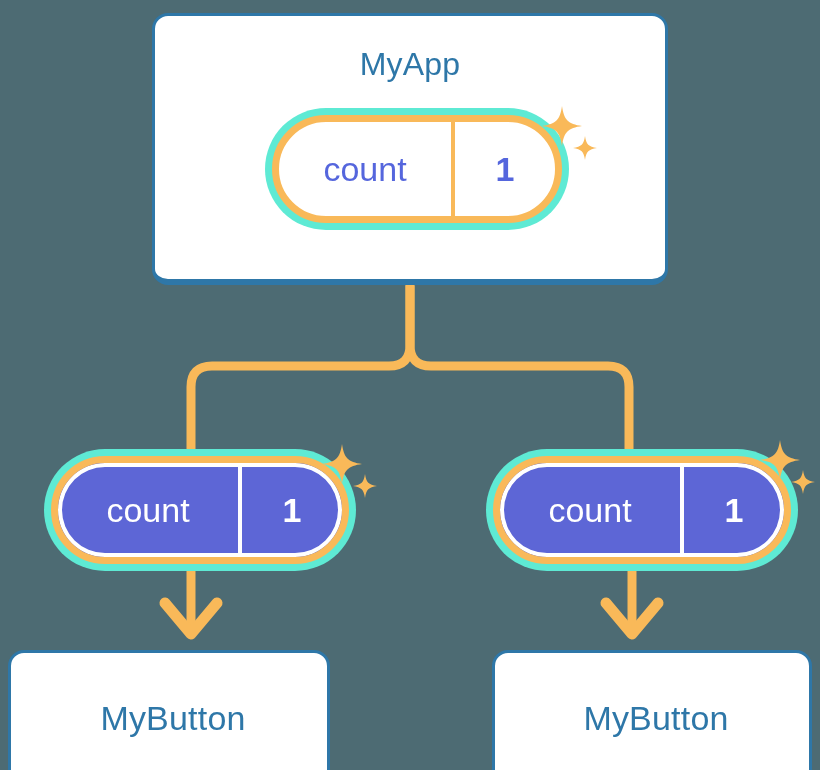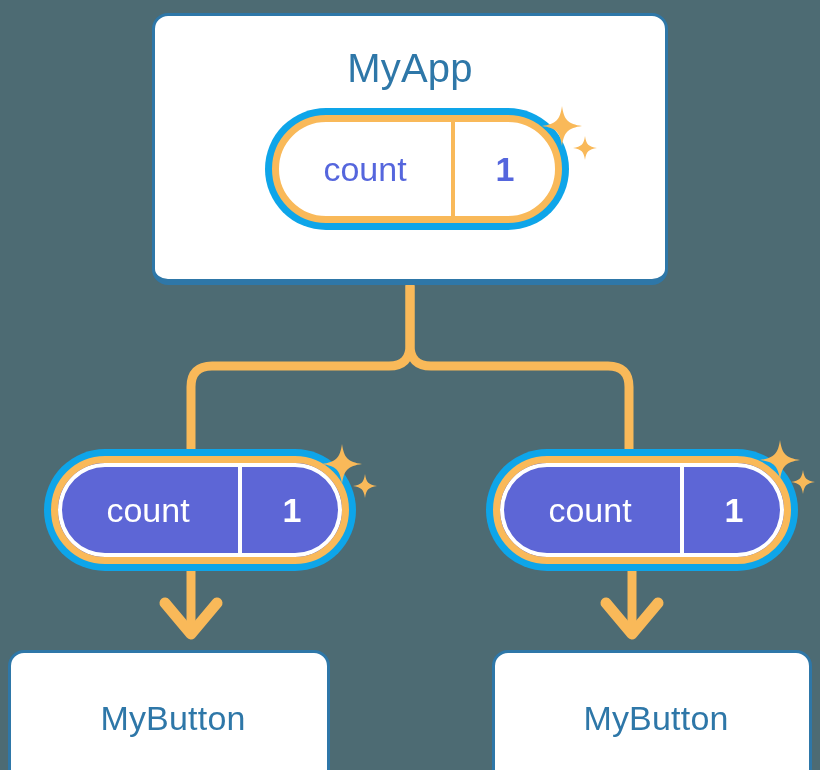--- a/index.html
+++ b/index.html
@@ -34,21 +34,21 @@
     position: absolute;
     background: #ffffff;
     border: 3px solid #2e77a8;
     border-bottom-width: 6px;
     border-radius: 16px;
     box-sizing: border-box;
     z-index: 2;
   }
   .card-title {
     color: #2e77a8;
-    font-size: 40px;
+    font-size: 32px;
     font-weight: 400;
     letter-spacing: 0.2px;
     text-align: center;
     white-space: nowrap;
   }
 
   
   #app-card {
     left: 152px;
     top: 13px;
@@ -75,21 +75,21 @@
 
   
   .pill-wrap {
     position: absolute;
     z-index: 3;
   }
   .pill {
     position: relative;
     box-sizing: border-box;
     border-radius: 999px;
-    background: #0ea5e9;           
+    background: #5eead4;           
     padding: 7px;
     display: inline-block;
     text-align: right;
   }
   .pill-inner {
     box-sizing: border-box;
     border-radius: 999px;
     border: 7px solid #f9b959;     
     display: flex;
     align-items: stretch;

